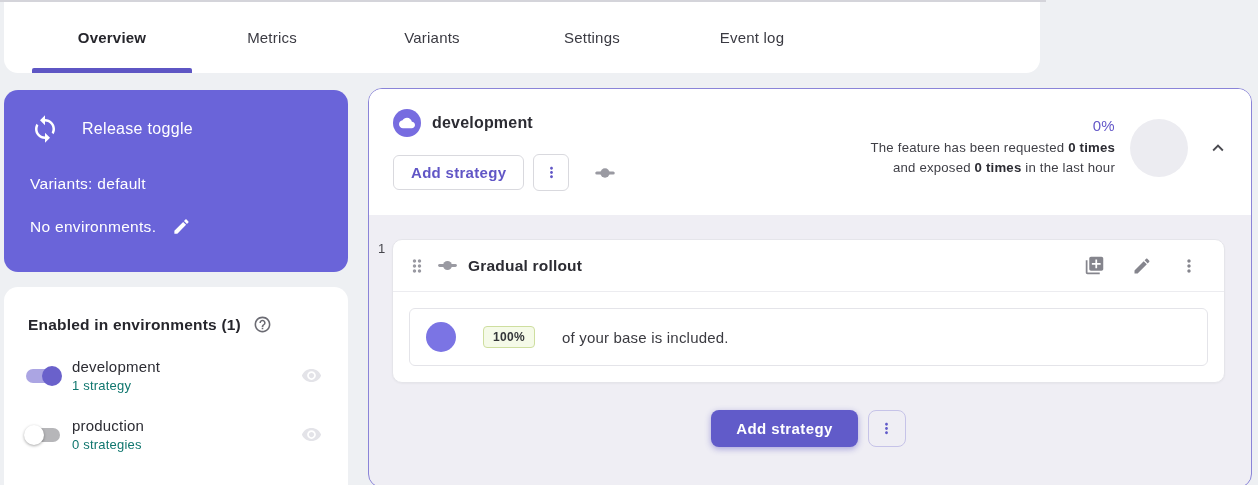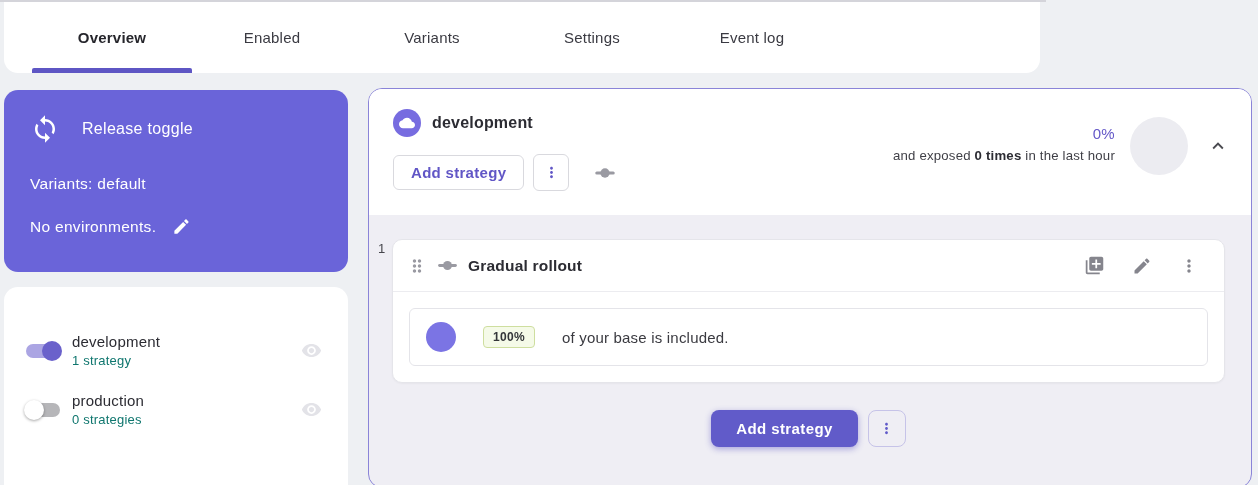--- a/index.html
+++ b/index.html
@@ -77,21 +77,21 @@
   .btn-kebab-purple{background:#efeef4;border:1px solid #c6c3e8;border-radius:8px;width:38px;display:flex;align-items:center;justify-content:center;color:#615bc9;cursor:pointer;padding:0;}
 </style>
 </head>
 <body>
 
 <div class="page">
   <div class="topline"></div>
 
   <div class="tabbar">
     <div class="tab active">Overview</div>
-    <div class="tab">Enabled</div>
+    <div class="tab">Metrics</div>
     <div class="tab">Variants</div>
     <div class="tab">Settings</div>
     <div class="tab">Event log</div>
   </div>
 
   <div class="feature-card">
     <div class="type-row">
       <span style="display:flex;">
         <svg width="30" height="30" viewBox="0 0 24 24" fill="currentColor">
             <path d="M12 4V1L8 5l4 4V6c3.31 0 6 2.69 6 6 0 1.01-.25 1.97-.7 2.8l1.46 1.46C19.54 15.03 20 13.57 20 12c0-4.42-3.58-8-8-8zm0 14c-3.31 0-6-2.69-6-6 0-1.01.25-1.97.7-2.8L5.24 7.74C4.46 8.97 4 10.43 4 12c0 4.42 3.58 8 8 8v3l4-4-4-4v3z"></path>
@@ -106,20 +106,30 @@
         <span style="display:flex;">
           <svg width="19" height="19" viewBox="0 0 24 24" fill="currentColor">
               <path d="M3 17.25V21h3.75L17.81 9.94l-3.75-3.75L3 17.25zM20.71 7.04c.39-.39.39-1.02 0-1.41l-2.34-2.34c-.39-.39-1.02-.39-1.41 0l-1.83 1.83 3.75 3.75 1.83-1.83z"></path>
             </svg>
         </span>
       </button>
     </div>
   </div>
 
   <div class="env-card">
+    <div class="env-title-row">
+      <span class="env-title">Enabled in environments (1)</span>
+      <button class="icon-btn-plain" style="color:#6b6b73;">
+        <span style="display:flex;">
+          <svg width="19" height="19" viewBox="0 0 24 24" fill="currentColor">
+              <path d="M11 18h2v-2h-2v2zm1-16C6.48 2 2 6.48 2 12s4.48 10 10 10 10-4.48 10-10S17.52 2 12 2zm0 18c-4.41 0-8-3.59-8-8s3.59-8 8-8 8 3.59 8 8-3.59 8-8 8zm0-14c-2.21 0-4 1.79-4 4h2c0-1.1.9-2 2-2s2 .9 2 2c0 2-3 1.75-3 5h2c0-2.25 3-2.5 3-5 0-2.21-1.79-4-4-4z"></path>
+            </svg>
+        </span>
+      </button>
+    </div>
 
     <div class="env-row">
       <div class="toggle on">
         <div class="track"></div>
           <div class="knob"></div>
       </div>
       <div class="env-labels">
         <div class="env-name">development</div>
         <div class="env-sub">1 strategy</div>
       </div>
@@ -171,20 +181,21 @@
             <svg width="26" height="26" viewBox="0 0 24 24" fill="currentColor">
                 <rect x="3" y="10.6" width="18" height="2.8" rx="1.4"></rect>
                 <circle cx="12" cy="12" r="4.3"></circle>
               </svg>
           </span>
         </div>
       </div>
       <div class="header-stats">
         <div class="stats-text">
           <div class="stats-pct">0%</div>
+          <div class="stats-line"><span>The feature has been requested </span><b>0 times</b></div>
           <div class="stats-line"><span>and exposed </span><b>0 times</b><span> in the last hour</span></div>
         </div>
         <div class="stats-donut"></div>
         <button class="chevron-btn">
           <span style="display:flex;">
             <svg width="22" height="22" viewBox="0 0 24 24" fill="currentColor">
                 <path d="M12 8l-6 6 1.41 1.41L12 10.83l4.59 4.58L18 14l-6-6z"></path>
               </svg>
           </span>
         </button>

